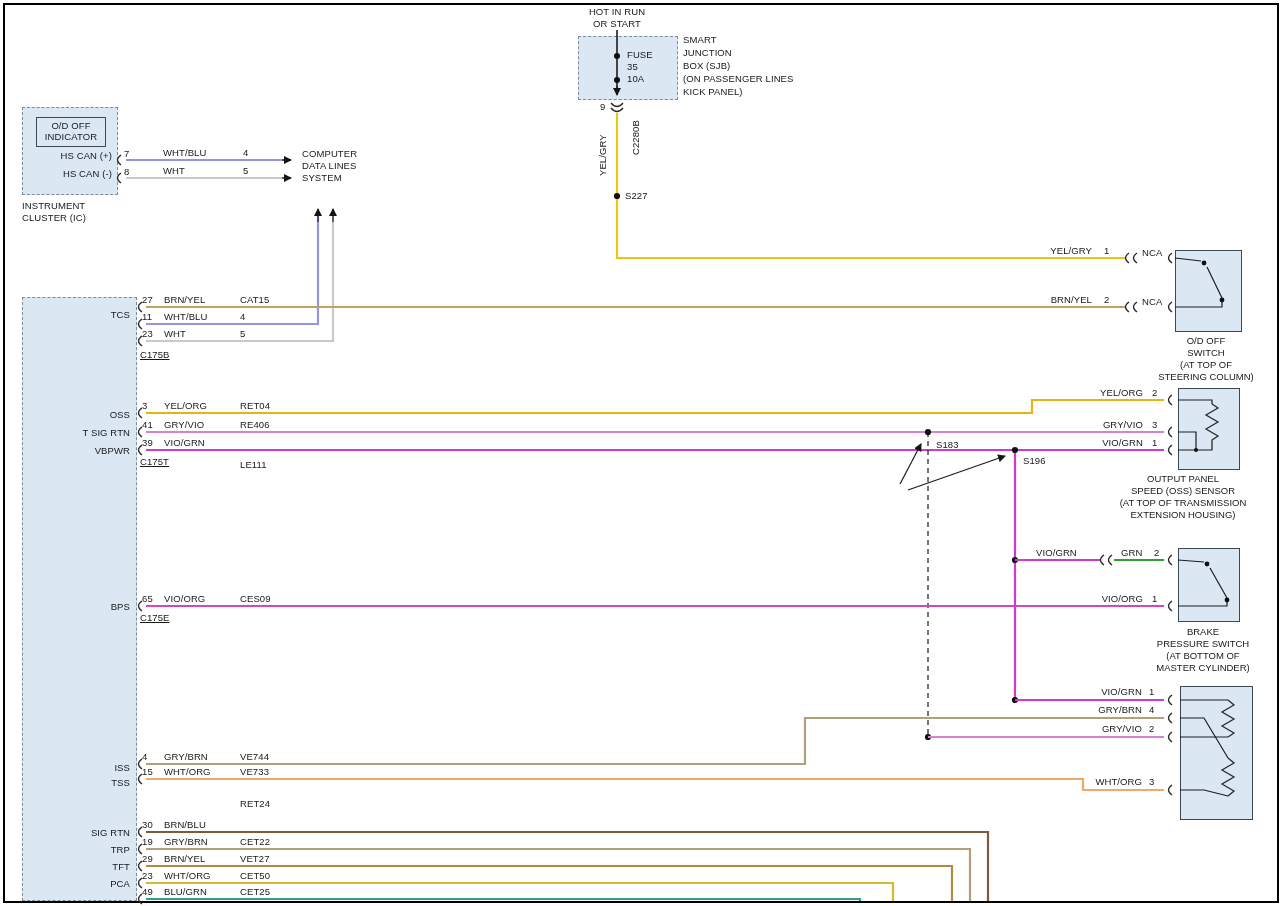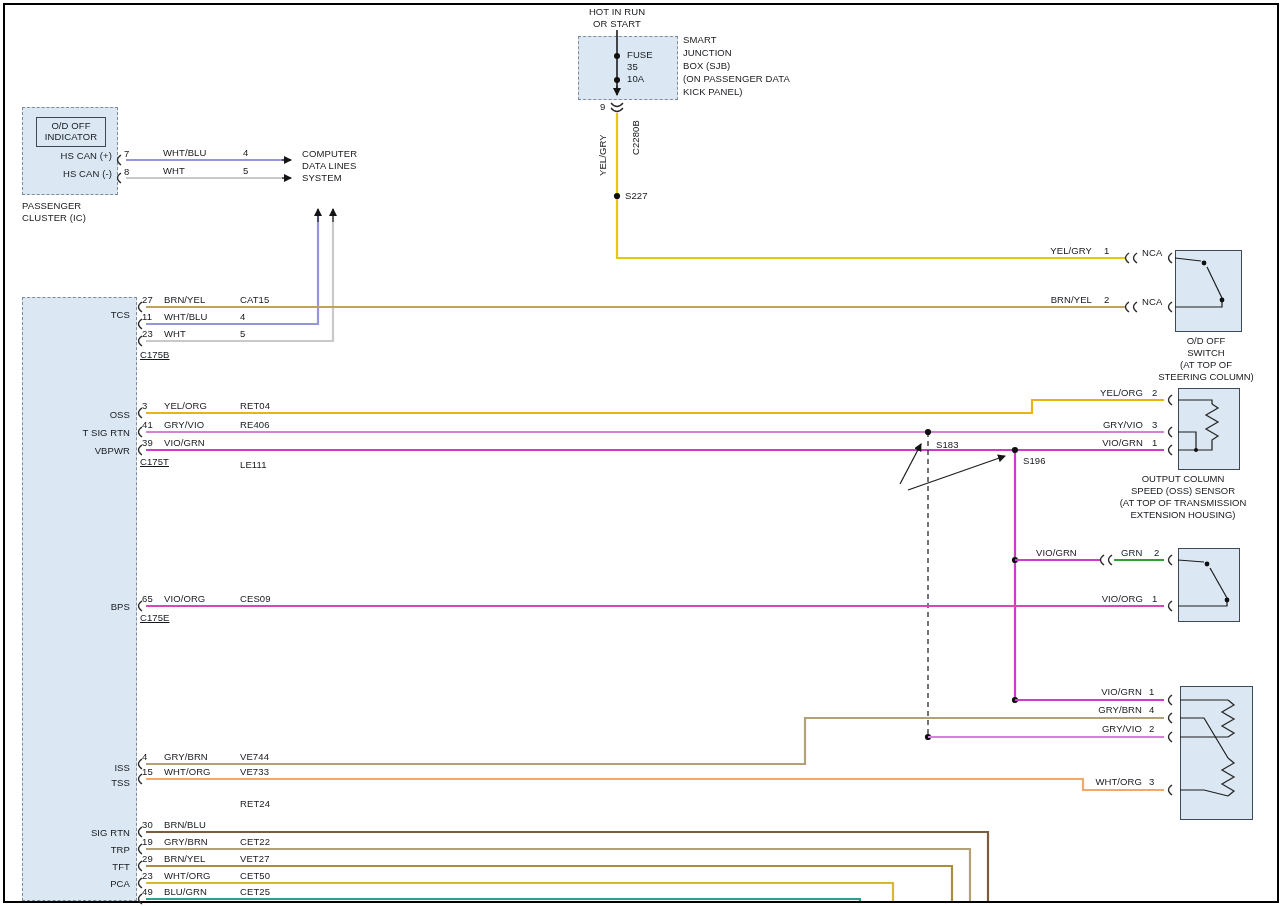--- a/index.html
+++ b/index.html
@@ -210,38 +210,38 @@
   </svg>
 
   <span class="lbl ctr" style="left:567px;top:6px;width:100px">HOT IN RUN</span>
   <span class="lbl ctr" style="left:567px;top:18px;width:100px">OR START</span>
   <span class="lbl" style="left:627px;top:49px">FUSE</span>
   <span class="lbl" style="left:627px;top:61px">35</span>
   <span class="lbl" style="left:627px;top:73px">10A</span>
   <span class="lbl" style="left:683px;top:34px">SMART</span>
   <span class="lbl" style="left:683px;top:47px">JUNCTION</span>
   <span class="lbl" style="left:683px;top:60px">BOX (SJB)</span>
-  <span class="lbl" style="left:683px;top:73px">(ON PASSENGER DATA</span>
+  <span class="lbl" style="left:683px;top:73px">(ON PASSENGER LINES</span>
   <span class="lbl" style="left:683px;top:86px">KICK PANEL)</span>
   <span class="lbl" style="left:600px;top:101px">9</span>
   <span class="lbl vert" style="left:630px;top:155px">C2280B</span>
   <span class="lbl vert" style="left:597px;top:176px">YEL/GRY</span>
   <span class="lbl" style="left:625px;top:190px">S227</span>
 
   <span class="lbl ctr" style="left:36px;top:120px;width:70px">O/D OFF</span>
   <span class="lbl ctr" style="left:36px;top:131px;width:70px">INDICATOR</span>
   <span class="lbl rt" style="left:48px;top:150px;width:64px">HS CAN (+)</span>
   <span class="lbl rt" style="left:48px;top:168px;width:64px">HS CAN (-)</span>
   <span class="lbl" style="left:124px;top:148px">7</span>
   <span class="lbl" style="left:124px;top:166px">8</span>
   <span class="lbl" style="left:163px;top:147px">WHT/BLU</span>
   <span class="lbl" style="left:243px;top:147px">4</span>
   <span class="lbl" style="left:163px;top:165px">WHT</span>
   <span class="lbl" style="left:243px;top:165px">5</span>
-  <span class="lbl" style="left:22px;top:200px">PASSENGER</span>
+  <span class="lbl" style="left:22px;top:200px">INSTRUMENT</span>
   <span class="lbl" style="left:22px;top:212px">CLUSTER (IC)</span>
 
   <span class="lbl" style="left:302px;top:148px">COMPUTER</span>
   <span class="lbl" style="left:302px;top:160px">DATA LINES</span>
   <span class="lbl" style="left:302px;top:172px">SYSTEM</span>
 
   <span class="lbl rt" style="left:1030px;top:245px;width:62px">YEL/GRY</span>
   <span class="lbl" style="left:1104px;top:245px">1</span>
   <span class="lbl" style="left:1142px;top:247px">NCA</span>
   <span class="lbl rt" style="left:1030px;top:294px;width:62px">BRN/YEL</span>
@@ -326,34 +326,40 @@
   <span class="lbl" style="left:164px;top:886px">BLU/GRN</span>
   <span class="lbl" style="left:240px;top:886px">CET25</span>
 
   <span class="lbl rt" style="left:1085px;top:387px;width:58px">YEL/ORG</span>
   <span class="lbl" style="left:1152px;top:387px">2</span>
   <span class="lbl rt" style="left:1085px;top:419px;width:58px">GRY/VIO</span>
   <span class="lbl" style="left:1152px;top:419px">3</span>
   <span class="lbl rt" style="left:1085px;top:437px;width:58px">VIO/GRN</span>
   <span class="lbl" style="left:1152px;top:437px">1</span>
   <div class="nameblock" style="left:1103px;top:473px;width:160px">
-    <div>OUTPUT COLUMN</div>
+    <div>OUTPUT PANEL</div>
     <div>SPEED (OSS) SENSOR</div>
     <div>(AT TOP OF TRANSMISSION</div>
     <div>EXTENSION HOUSING)</div>
   </div>
 
   <span class="lbl" style="left:936px;top:439px">S183</span>
   <span class="lbl" style="left:1023px;top:455px">S196</span>
 
   <span class="lbl" style="left:1036px;top:547px">VIO/GRN</span>
   <span class="lbl" style="left:1121px;top:547px">GRN</span>
   <span class="lbl" style="left:1154px;top:547px">2</span>
   <span class="lbl rt" style="left:1085px;top:593px;width:58px">VIO/ORG</span>
   <span class="lbl" style="left:1152px;top:593px">1</span>
+  <div class="nameblock" style="left:1138px;top:626px;width:130px">
+    <div>BRAKE</div>
+    <div>PRESSURE SWITCH</div>
+    <div>(AT BOTTOM OF</div>
+    <div>MASTER CYLINDER)</div>
+  </div>
 
   <span class="lbl rt" style="left:1080px;top:686px;width:62px">VIO/GRN</span>
   <span class="lbl" style="left:1149px;top:686px">1</span>
   <span class="lbl rt" style="left:1080px;top:704px;width:62px">GRY/BRN</span>
   <span class="lbl" style="left:1149px;top:704px">4</span>
   <span class="lbl rt" style="left:1080px;top:723px;width:62px">GRY/VIO</span>
   <span class="lbl" style="left:1149px;top:723px">2</span>
   <span class="lbl rt" style="left:1080px;top:776px;width:62px">WHT/ORG</span>
   <span class="lbl" style="left:1149px;top:776px">3</span>
 </div>

